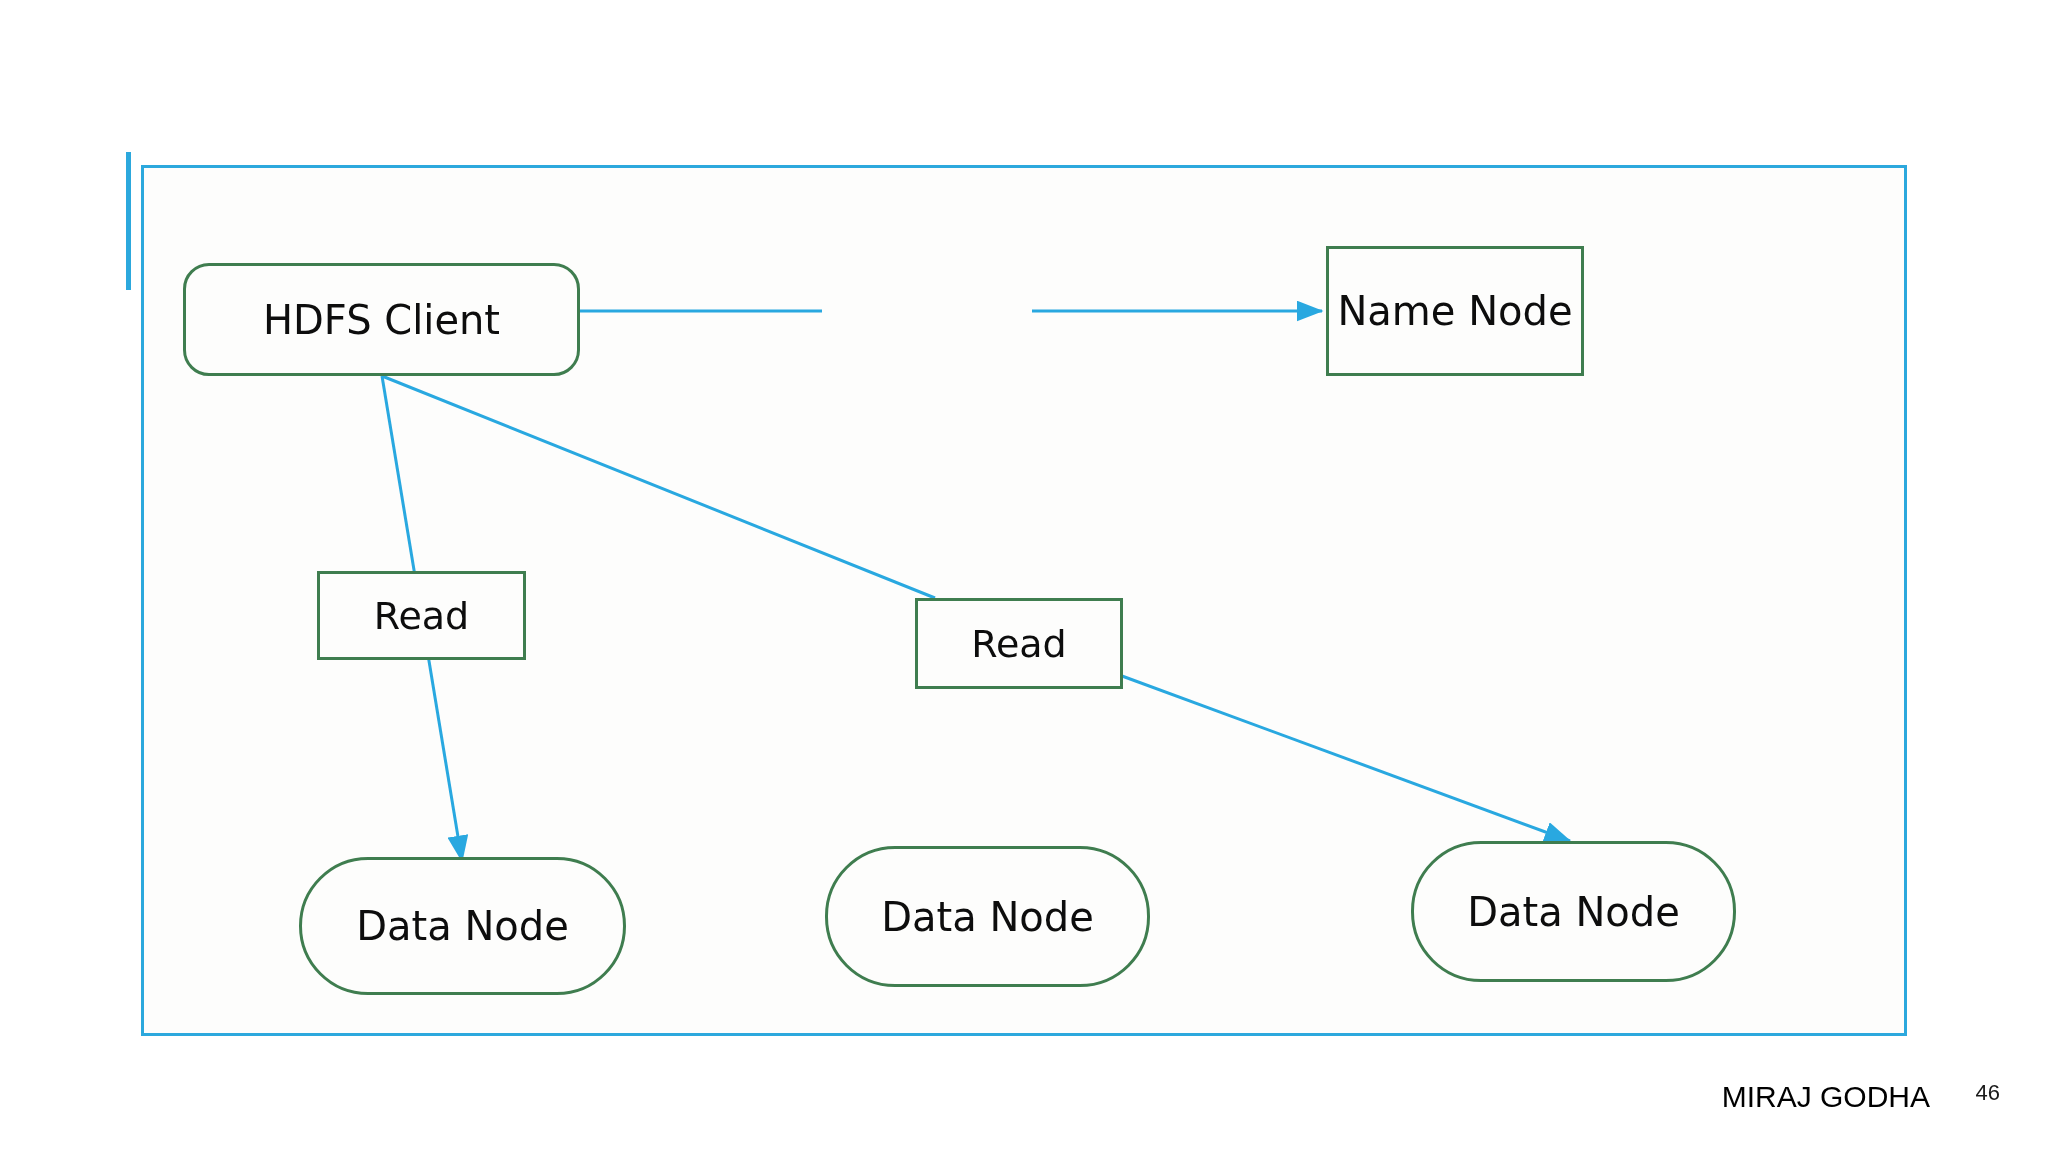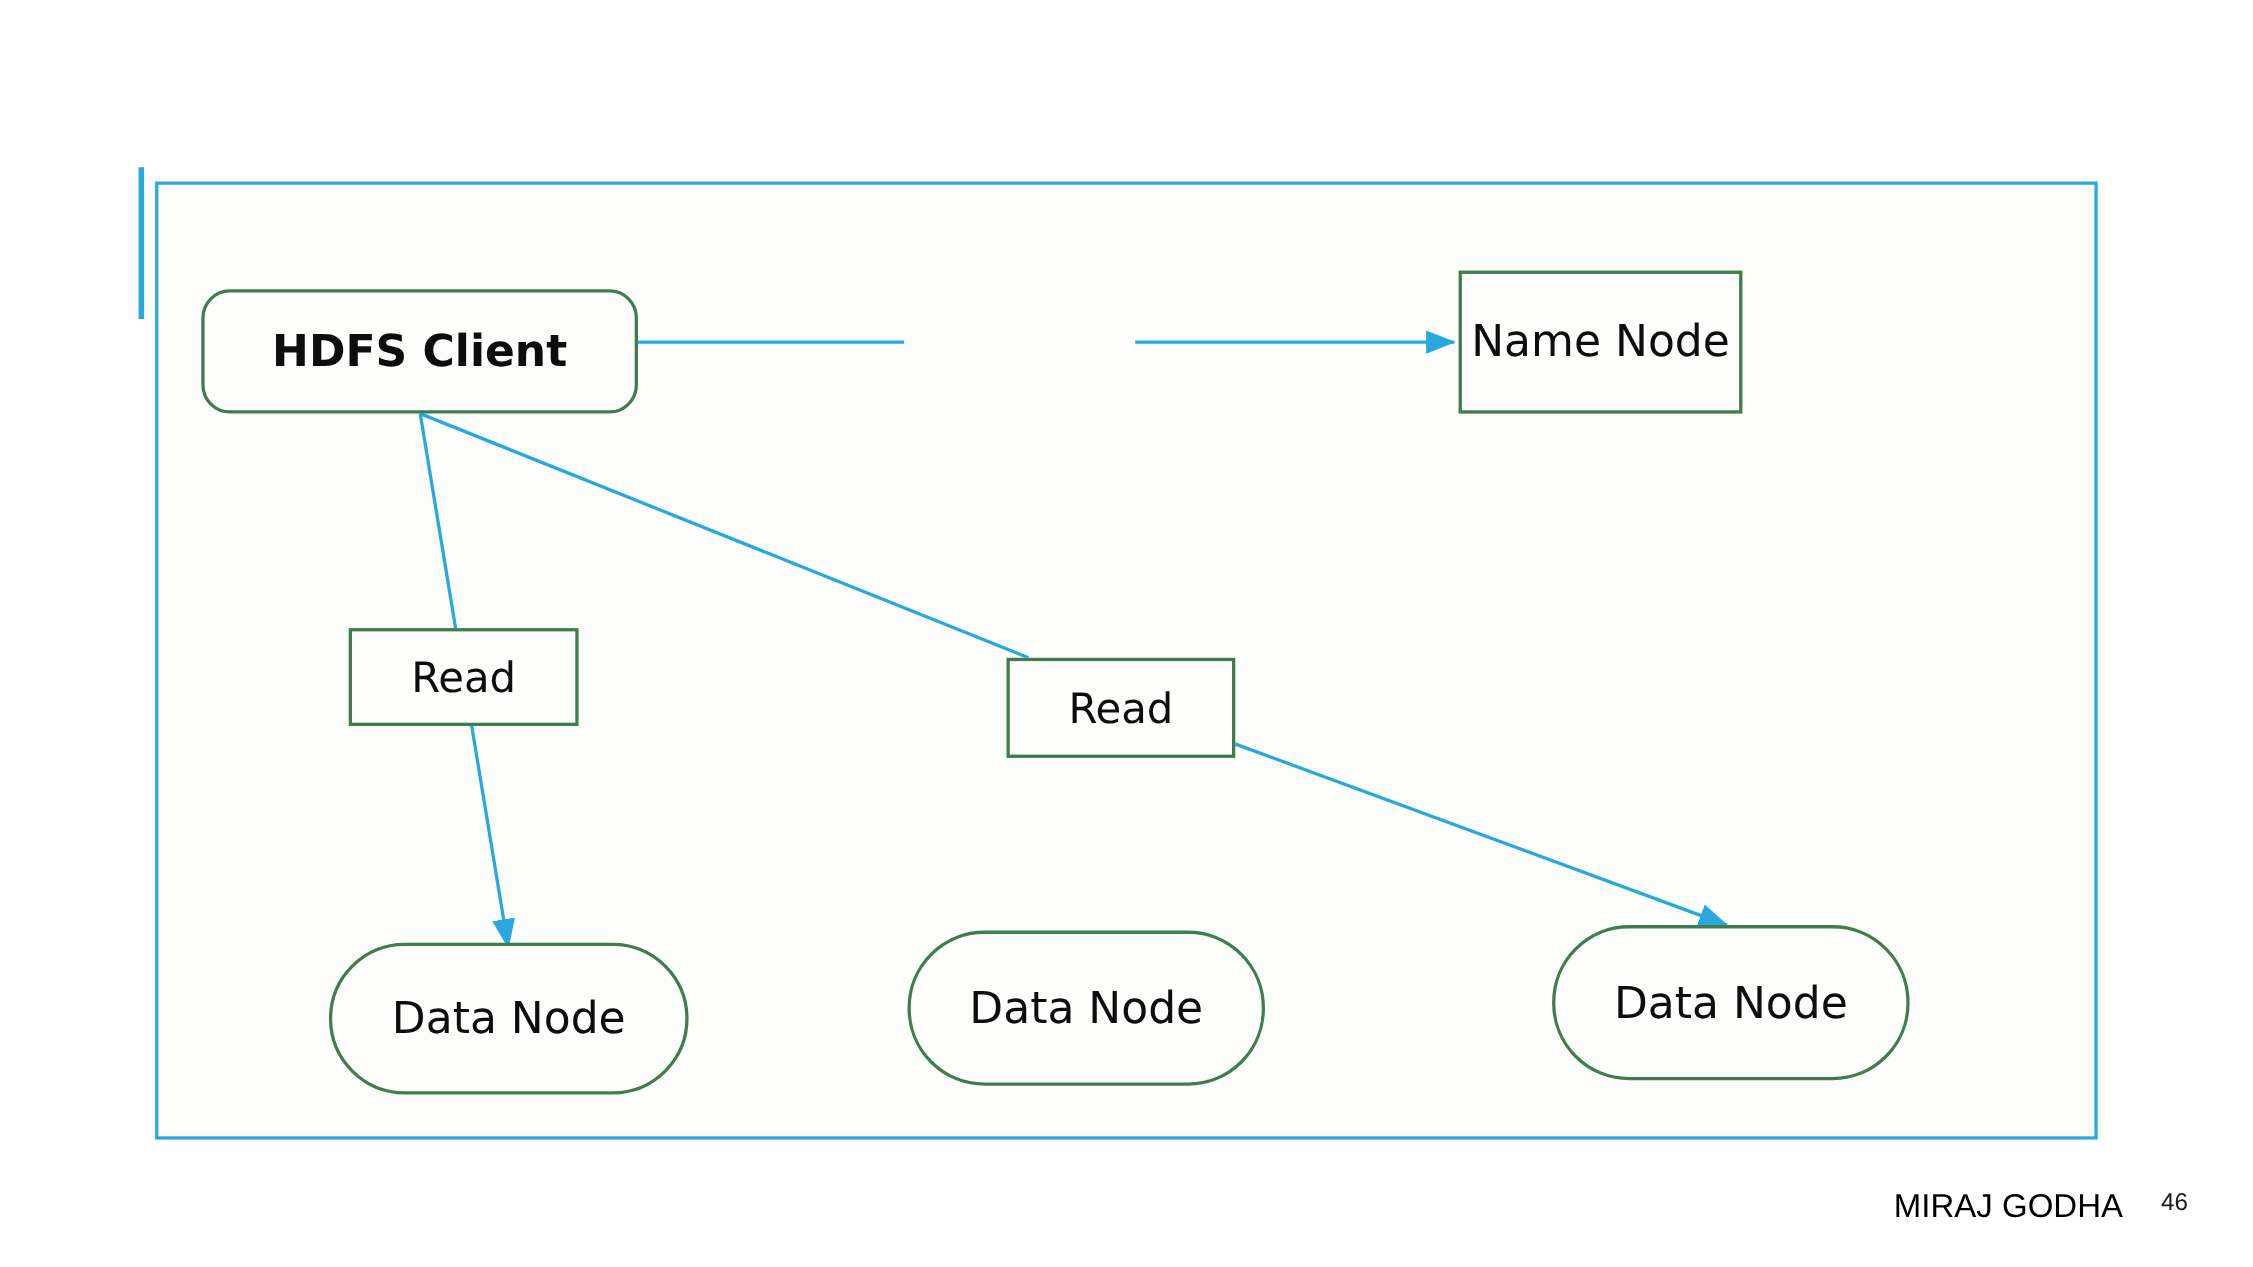--- a/index.html
+++ b/index.html
@@ -70,21 +70,20 @@
     z-index: 3;
   }
   .node.rounded   { border-radius: 26px; }
   .node.pill      { border-radius: 70px; }
   .node.sharp     { border-radius: 0; }
 
   .node-hdfs-client {
     left: 183px;  top: 263px;
     width: 397px; height: 113px;
     font-size: 40px;
-    font-weight: bold;
   }
   .node-get-block {
     left: 822px;  top: 263px;
     width: 210px; height: 88px;
     font-size: 38px;
   }
   .node-name-node {
     left: 1326px; top: 246px;
     width: 258px; height: 130px;
     font-size: 40px;
@@ -138,21 +137,21 @@
   .footer-author {
     position: absolute;
     right: 118px;
     top: 0;
     font-size: 30px;
     color: #000000;
     white-space: nowrap;
   }
   .footer-page {
     position: absolute;
-    right: 59px;
+    right: 48px;
     top: 0;
     font-size: 22px;
     color: #1a1a1a;
   }
 </style>
 </head>
 <body>
 
 <div class="slide">
 

